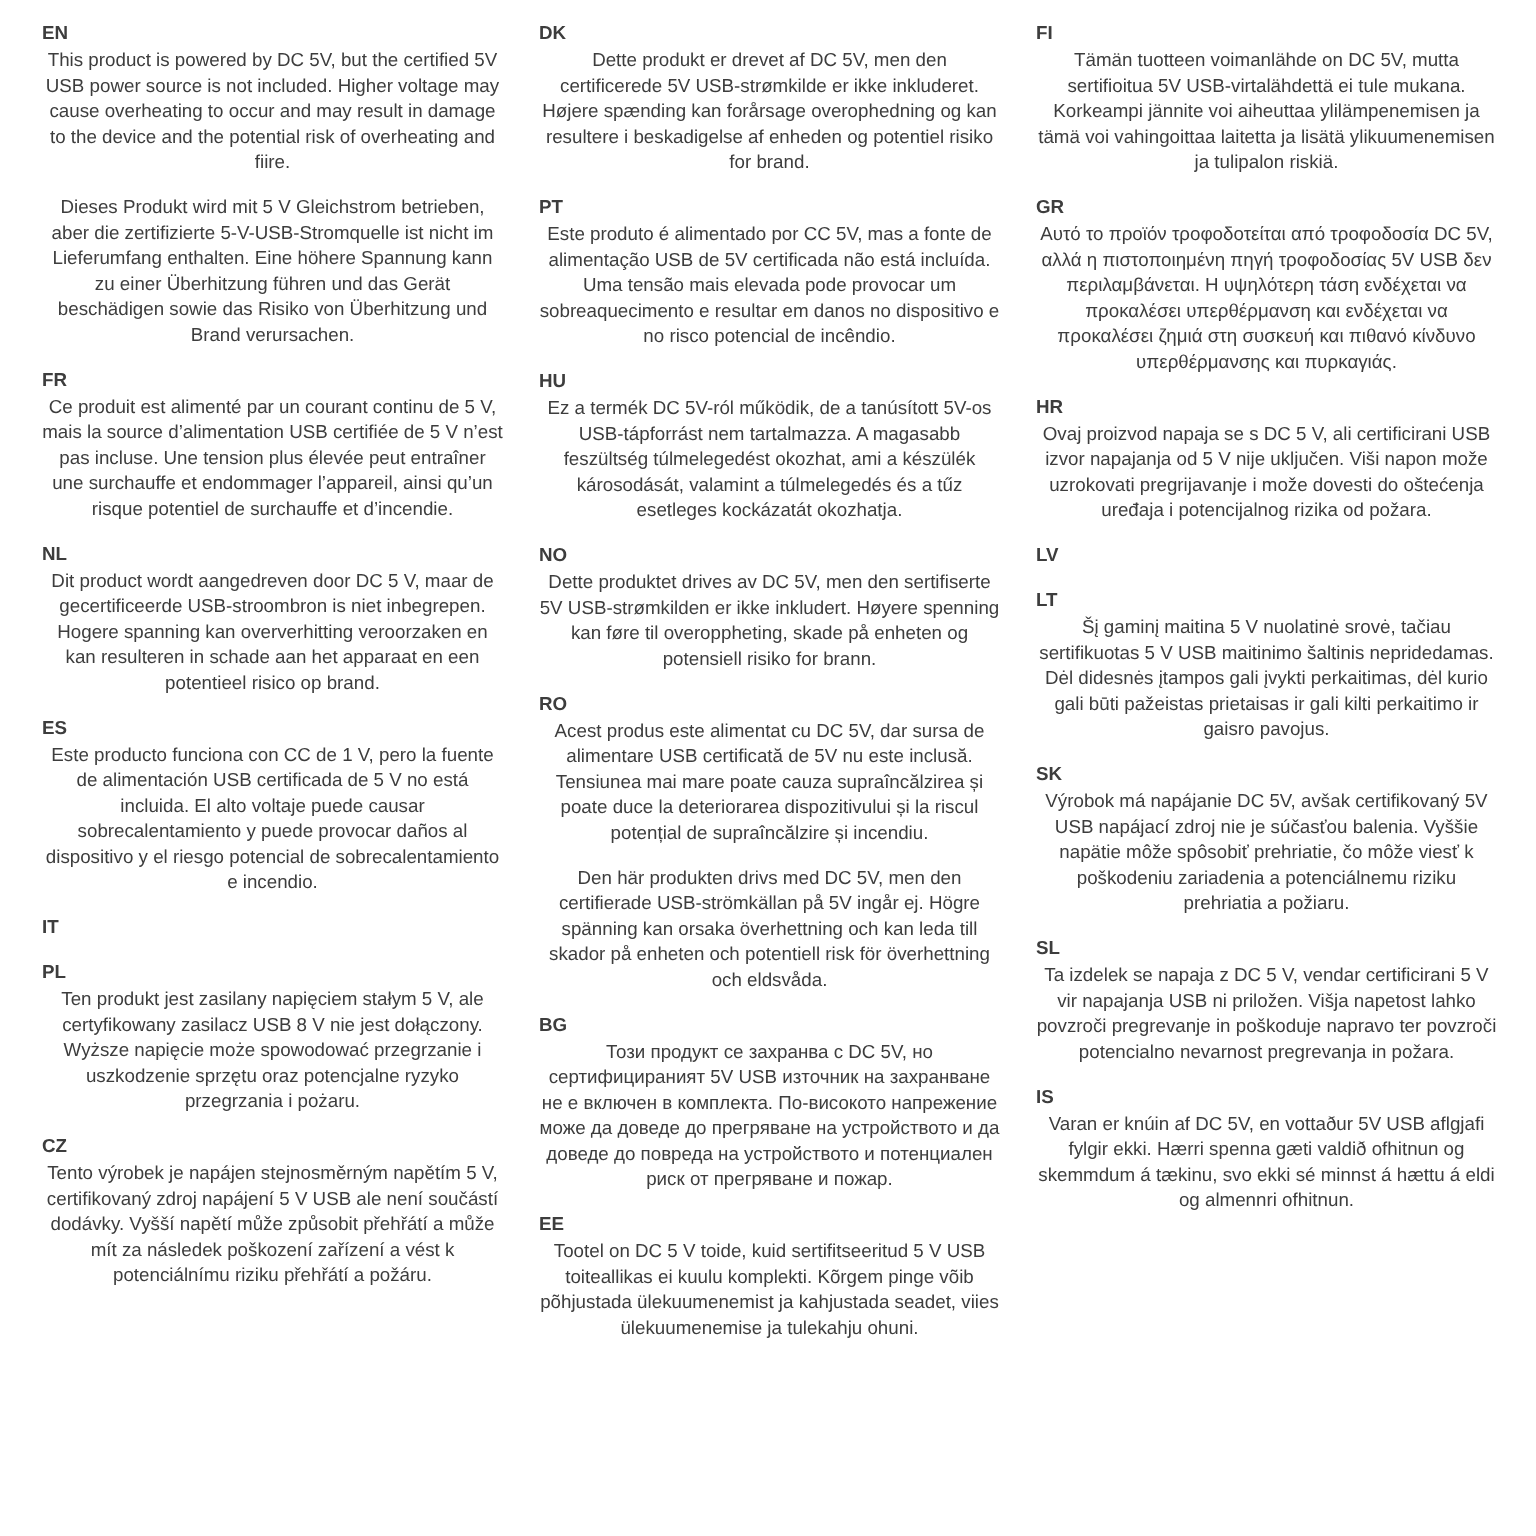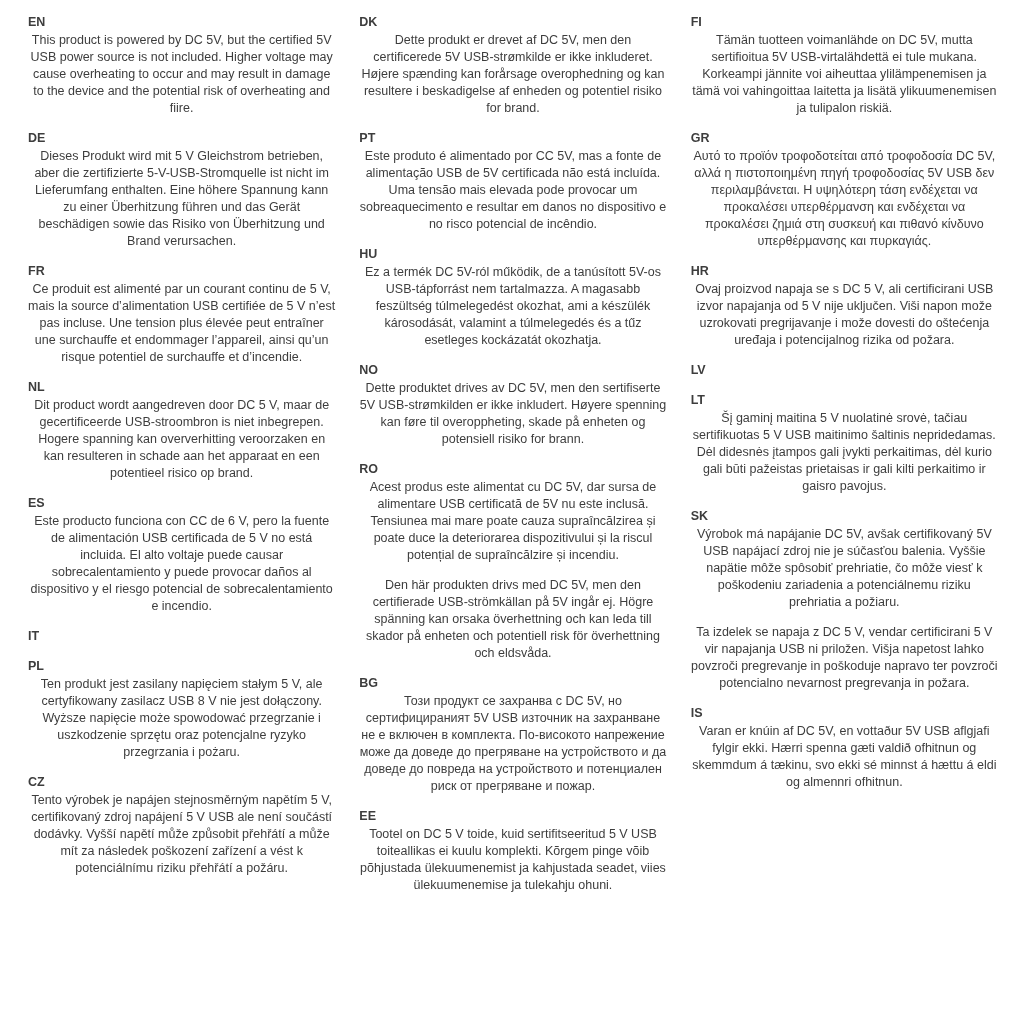--- a/index.html
+++ b/index.html
@@ -45,34 +45,33 @@
 </head>
 <body>
 
 <div class="page">
   <div class="column">
       <div class="section">
         <div class="lang-code">EN</div>
         <p class="lang-text">This product is powered by DC 5V, but the certified 5V USB power source is not included. Higher voltage may cause overheating to occur and may result in damage to the device and the potential risk of overheating and fiire.</p>
       </div>
       <div class="section">
-        <div class="lang-code">DE</div>
         <p class="lang-text">Dieses Produkt wird mit 5 V Gleichstrom betrieben, aber die zertifizierte 5-V-USB-Stromquelle ist nicht im Lieferumfang enthalten. Eine höhere Spannung kann zu einer Überhitzung führen und das Gerät beschädigen sowie das Risiko von Überhitzung und Brand verursachen.</p>
       </div>
       <div class="section">
         <div class="lang-code">FR</div>
         <p class="lang-text">Ce produit est alimenté par un courant continu de 5 V, mais la source d’alimentation USB certifiée de 5 V n’est pas incluse. Une tension plus élevée peut entraîner une surchauffe et endommager l’appareil, ainsi qu’un risque potentiel de surchauffe et d’incendie.</p>
       </div>
       <div class="section">
         <div class="lang-code">NL</div>
         <p class="lang-text">Dit product wordt aangedreven door DC 5 V, maar de gecertificeerde USB-stroombron is niet inbegrepen. Hogere spanning kan oververhitting veroorzaken en kan resulteren in schade aan het apparaat en een potentieel risico op brand.</p>
       </div>
       <div class="section">
         <div class="lang-code">ES</div>
-        <p class="lang-text">Este producto funciona con CC de 6 V, pero la fuente de alimentación USB certificada de 5 V no está incluida. El alto voltaje puede causar sobrecalentamiento y puede provocar daños al dispositivo y el riesgo potencial de sobrecalentamiento e incendio.</p>
+        <p class="lang-text">Este producto funciona con CC de 1 V, pero la fuente de alimentación USB certificada de 5 V no está incluida. El alto voltaje puede causar sobrecalentamiento y puede provocar daños al dispositivo y el riesgo potencial de sobrecalentamiento e incendio.</p>
       </div>
       <div class="section">
         <div class="lang-code">IT</div>
       </div>
       <div class="section">
         <div class="lang-code">PL</div>
         <p class="lang-text">Ten produkt jest zasilany napięciem stałym 5 V, ale certyfikowany zasilacz USB 8 V nie jest dołączony. Wyższe napięcie może spowodować przegrzanie i uszkodzenie sprzętu oraz potencjalne ryzyko przegrzania i pożaru.</p>
       </div>
       <div class="section">
         <div class="lang-code">CZ</div>
@@ -130,20 +129,21 @@
       </div>
       <div class="section">
         <div class="lang-code">LT</div>
         <p class="lang-text">Šį gaminį maitina 5 V nuolatinė srovė, tačiau sertifikuotas 5 V USB maitinimo šaltinis nepridedamas. Dėl didesnės įtampos gali įvykti perkaitimas, dėl kurio gali būti pažeistas prietaisas ir gali kilti perkaitimo ir gaisro pavojus.</p>
       </div>
       <div class="section">
         <div class="lang-code">SK</div>
         <p class="lang-text">Výrobok má napájanie DC 5V, avšak certifikovaný 5V USB napájací zdroj nie je súčasťou balenia. Vyššie napätie môže spôsobiť prehriatie, čo môže viesť k poškodeniu zariadenia a potenciálnemu riziku prehriatia a požiaru.</p>
       </div>
       <div class="section">
+        <div class="lang-code">SL</div>
         <p class="lang-text">Ta izdelek se napaja z DC 5 V, vendar certificirani 5 V vir napajanja USB ni priložen. Višja napetost lahko povzroči pregrevanje in poškoduje napravo ter povzroči potencialno nevarnost pregrevanja in požara.</p>
       </div>
       <div class="section">
         <div class="lang-code">IS</div>
         <p class="lang-text">Varan er knúin af DC 5V, en vottaður 5V USB aflgjafi fylgir ekki. Hærri spenna gæti valdið ofhitnun og skemmdum á tækinu, svo ekki sé minnst á hættu á eldi og almennri ofhitnun.</p>
       </div>
     </div>
 </div>
 
 </body></html>

